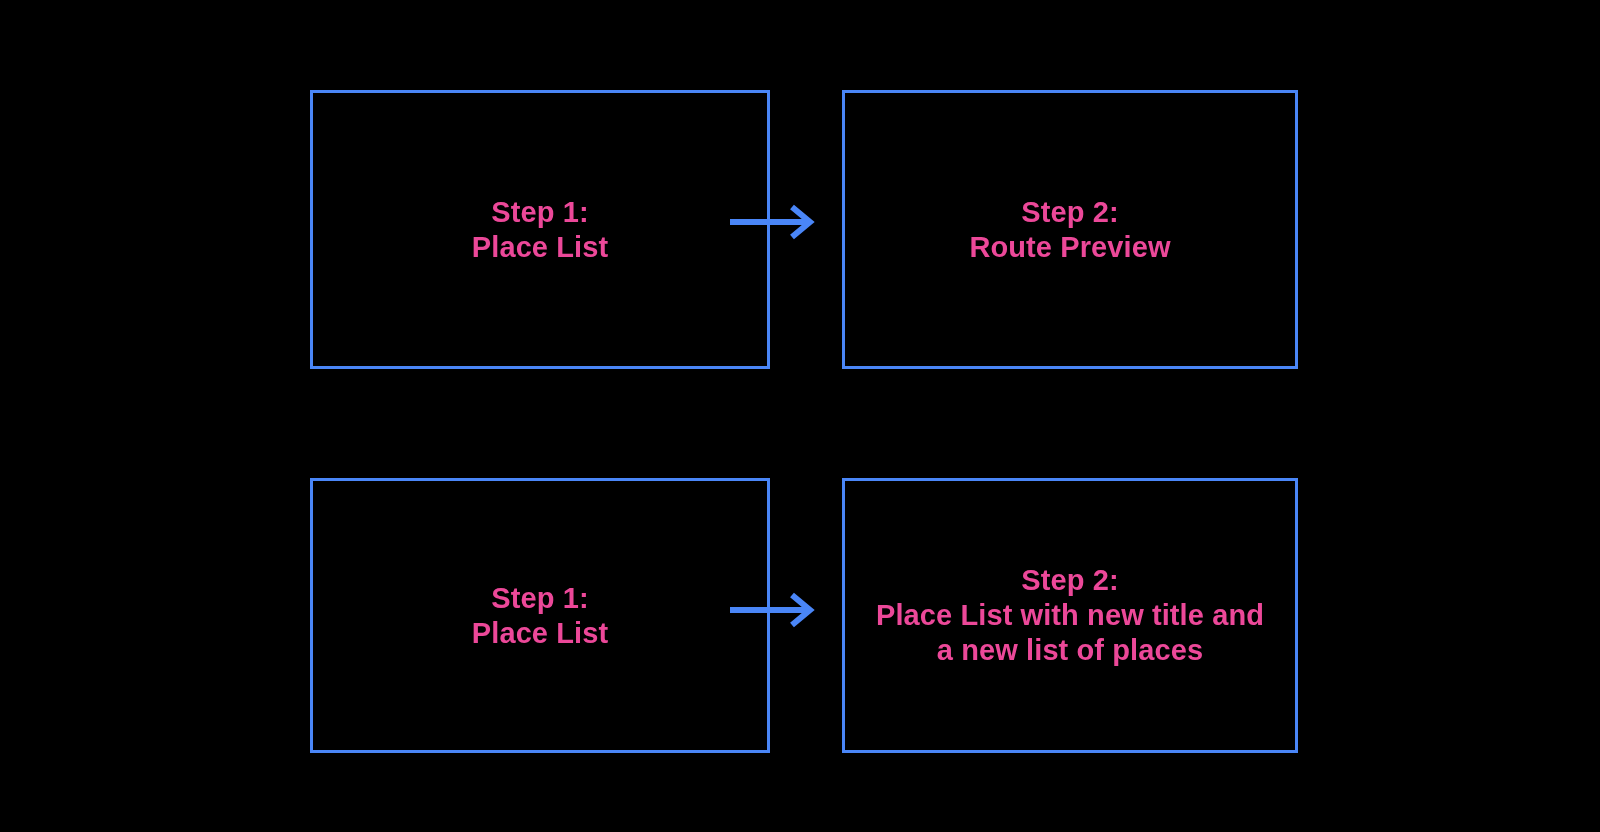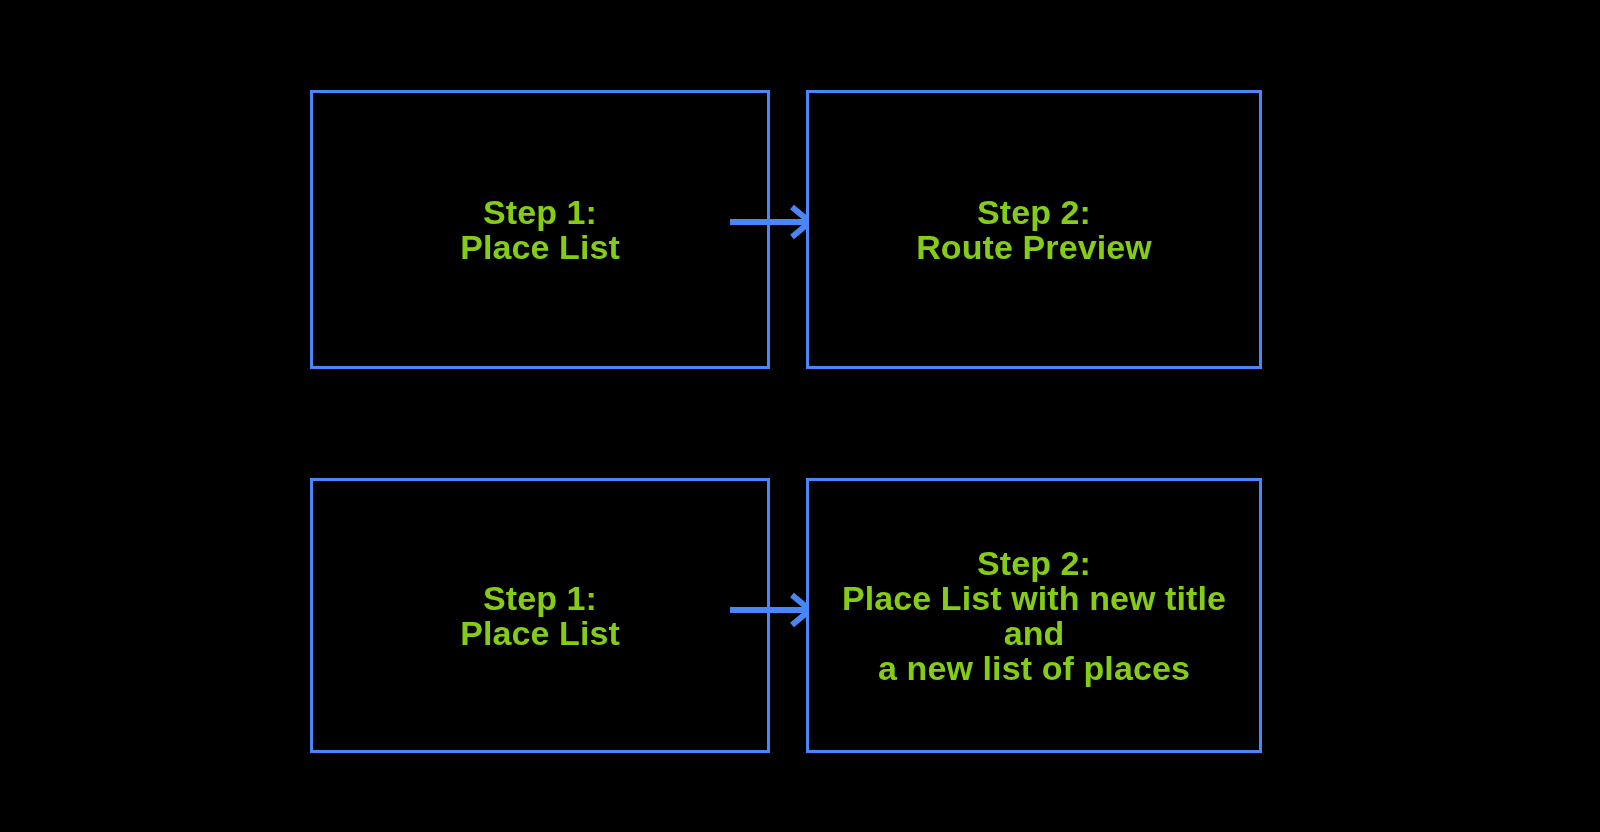--- a/index.html
+++ b/index.html
@@ -34,30 +34,30 @@
   .step-box {
     position: absolute;
     box-sizing: border-box;
     border: 3px solid #4a86f7;
     background: #000000;
     display: flex;
     align-items: center;
     justify-content: center;
   }
   .box-left  { left: 310px;  width: 460px; }
-  .box-right { left: 806px;  width: 456px; }
+  .box-right { left: 842px;  width: 456px; }
 
   .row-top .step-box    { top: 0; height: 279px; }
   .row-bottom .step-box { top: 0; height: 275px; }
 
   .step-label {
-    color: #84cc16;
+    color: #ec4899;
     font-family: "Liberation Sans", sans-serif;
     font-weight: bold;
-    font-size: 34px;
+    font-size: 29px;
     line-height: 35px;
     text-align: center;
     white-space: pre-line;
     letter-spacing: 0.1px;
     margin: 12px;
     padding: 0 6px;
   }
 
   
   .connector {

